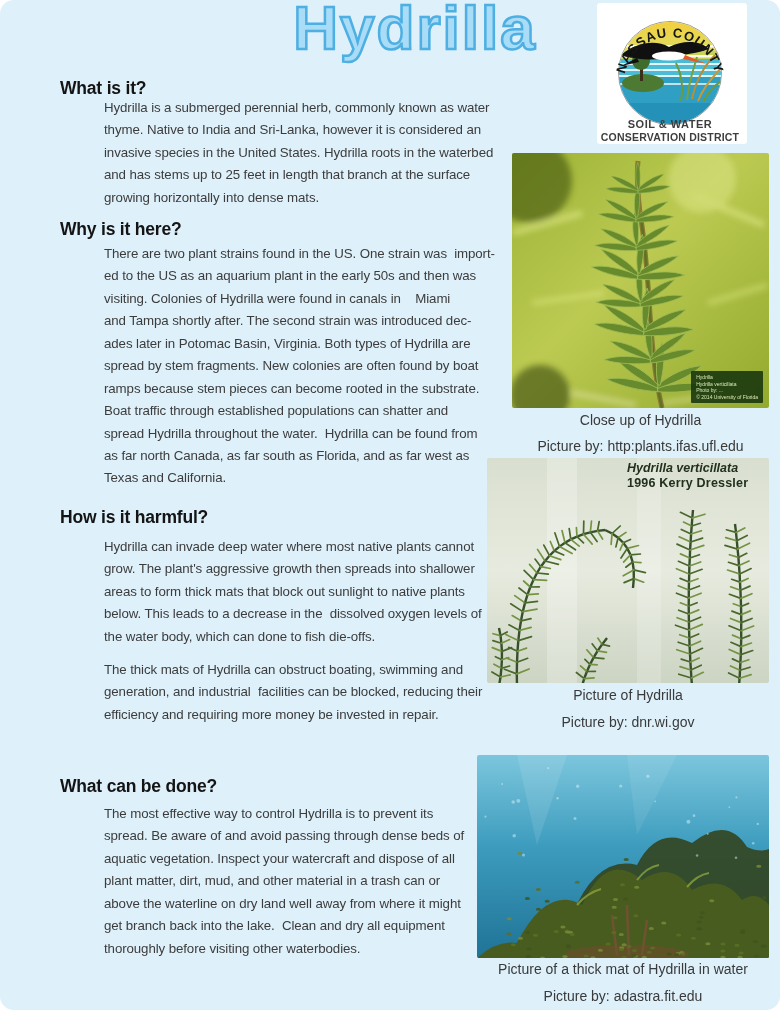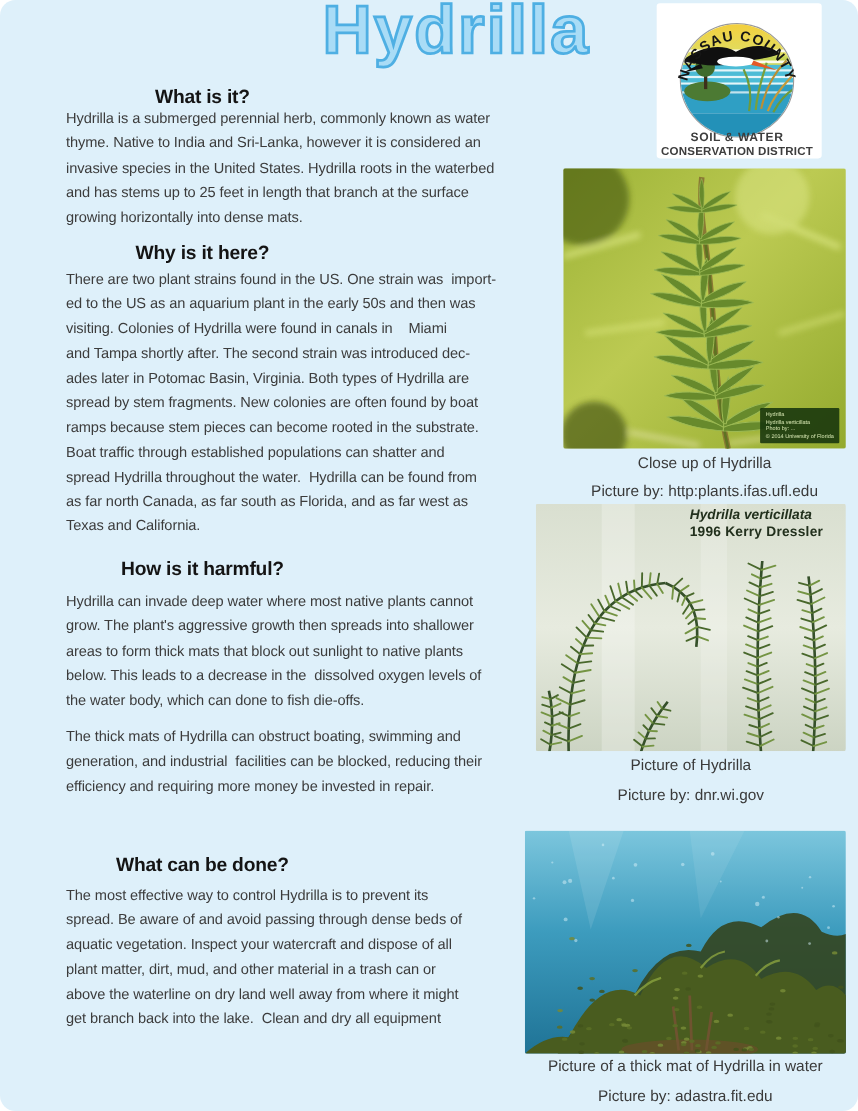--- a/index.html
+++ b/index.html
@@ -5,24 +5,24 @@
   html,body{margin:0;padding:0;background:#fff;font-family:"Liberation Sans",sans-serif;}
   .page{position:relative;width:780px;height:1010px;background:#def0fa;border-radius:14px;overflow:hidden;}
 
   .title{position:absolute;left:50px;top:-8px;width:730px;margin:0;text-align:center;
          font-size:62px;font-weight:800;letter-spacing:2px;color:#a9dcf6;
          -webkit-text-stroke:2.5px #4eafe3;}
 
   .logo-card{position:absolute;left:597px;top:3px;width:150px;height:141px;background:#fff;border-radius:3px;}
   .logo-card svg{width:100%;height:100%;display:block;}
 
-  .sec-h{position:absolute;left:44px;width:280px;margin:0;text-align:center;
+  .sec-h{position:absolute;left:60px;width:280px;margin:0;
          font-size:17.5px;font-weight:700;color:#141414;letter-spacing:-.2px;}
   .para{position:absolute;left:60px;width:436px;color:#3c3c3c;font-size:13.3px;letter-spacing:-.1px;}
-  .tline{white-space:pre;line-height:22.45px;height:22.45px;}
+  .tline{white-space:pre;line-height:22.45px;height:22.45px;margin-left:44px;}
 
   .photo{position:absolute;margin:0;overflow:hidden;border-radius:2px;}
   .photo svg{position:absolute;left:0;top:0;width:100%;height:100%;}
   .cap{position:absolute;text-align:center;font-size:14px;color:#3a3a3a;}
 
   .p1label{position:absolute;right:6px;bottom:5px;background:rgba(22,52,13,.88);color:#d9e9b4;
            font-size:5px;line-height:6.5px;padding:3px 5px;border-radius:1px;}
   .p2overlay{position:absolute;top:3px;left:140px;color:#22301d;font-size:12.5px;line-height:15px;}
   .p2l1{font-style:italic;font-weight:bold;}
   .p2l2{font-weight:bold;letter-spacing:.2px;}
@@ -121,20 +121,21 @@
     </div>
 
   <h2 class="sec-h" style="top:776px">What can be done?</h2>
   <div class="para" style="top:803px">
       <div class="tline">The most effective way to control Hydrilla is to prevent its</div>
       <div class="tline">spread. Be aware of and avoid passing through dense beds of</div>
       <div class="tline">aquatic vegetation. Inspect your watercraft and dispose of all</div>
       <div class="tline">plant matter, dirt, mud, and other material in a trash can or</div>
       <div class="tline">above the waterline on dry land well away from where it might</div>
       <div class="tline">get branch back into the lake.  Clean and dry all equipment</div>
+      <div class="tline">thoroughly before visiting other waterbodies.</div>
     </div>
 
   <figure class="photo" style="left:512px;top:153px;width:257px;height:255px">
     <svg id="p1svg" viewBox="0 0 257 255" preserveAspectRatio="none">
       <defs>
         <linearGradient id="g1" x1="0" y1="0" x2="1" y2="1">
           <stop offset="0" stop-color="#9db337"></stop>
             <stop offset=".45" stop-color="#bcca52"></stop>
             <stop offset="1" stop-color="#93aa2e"></stop>
         </linearGradient>

